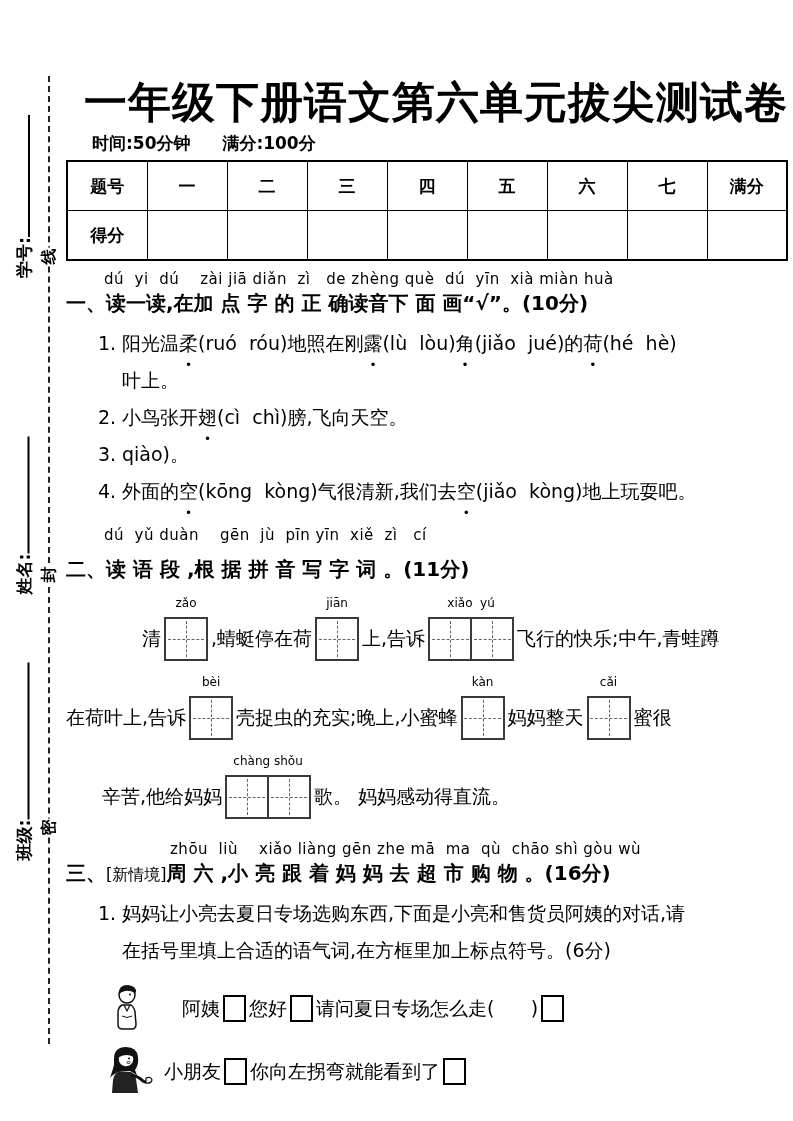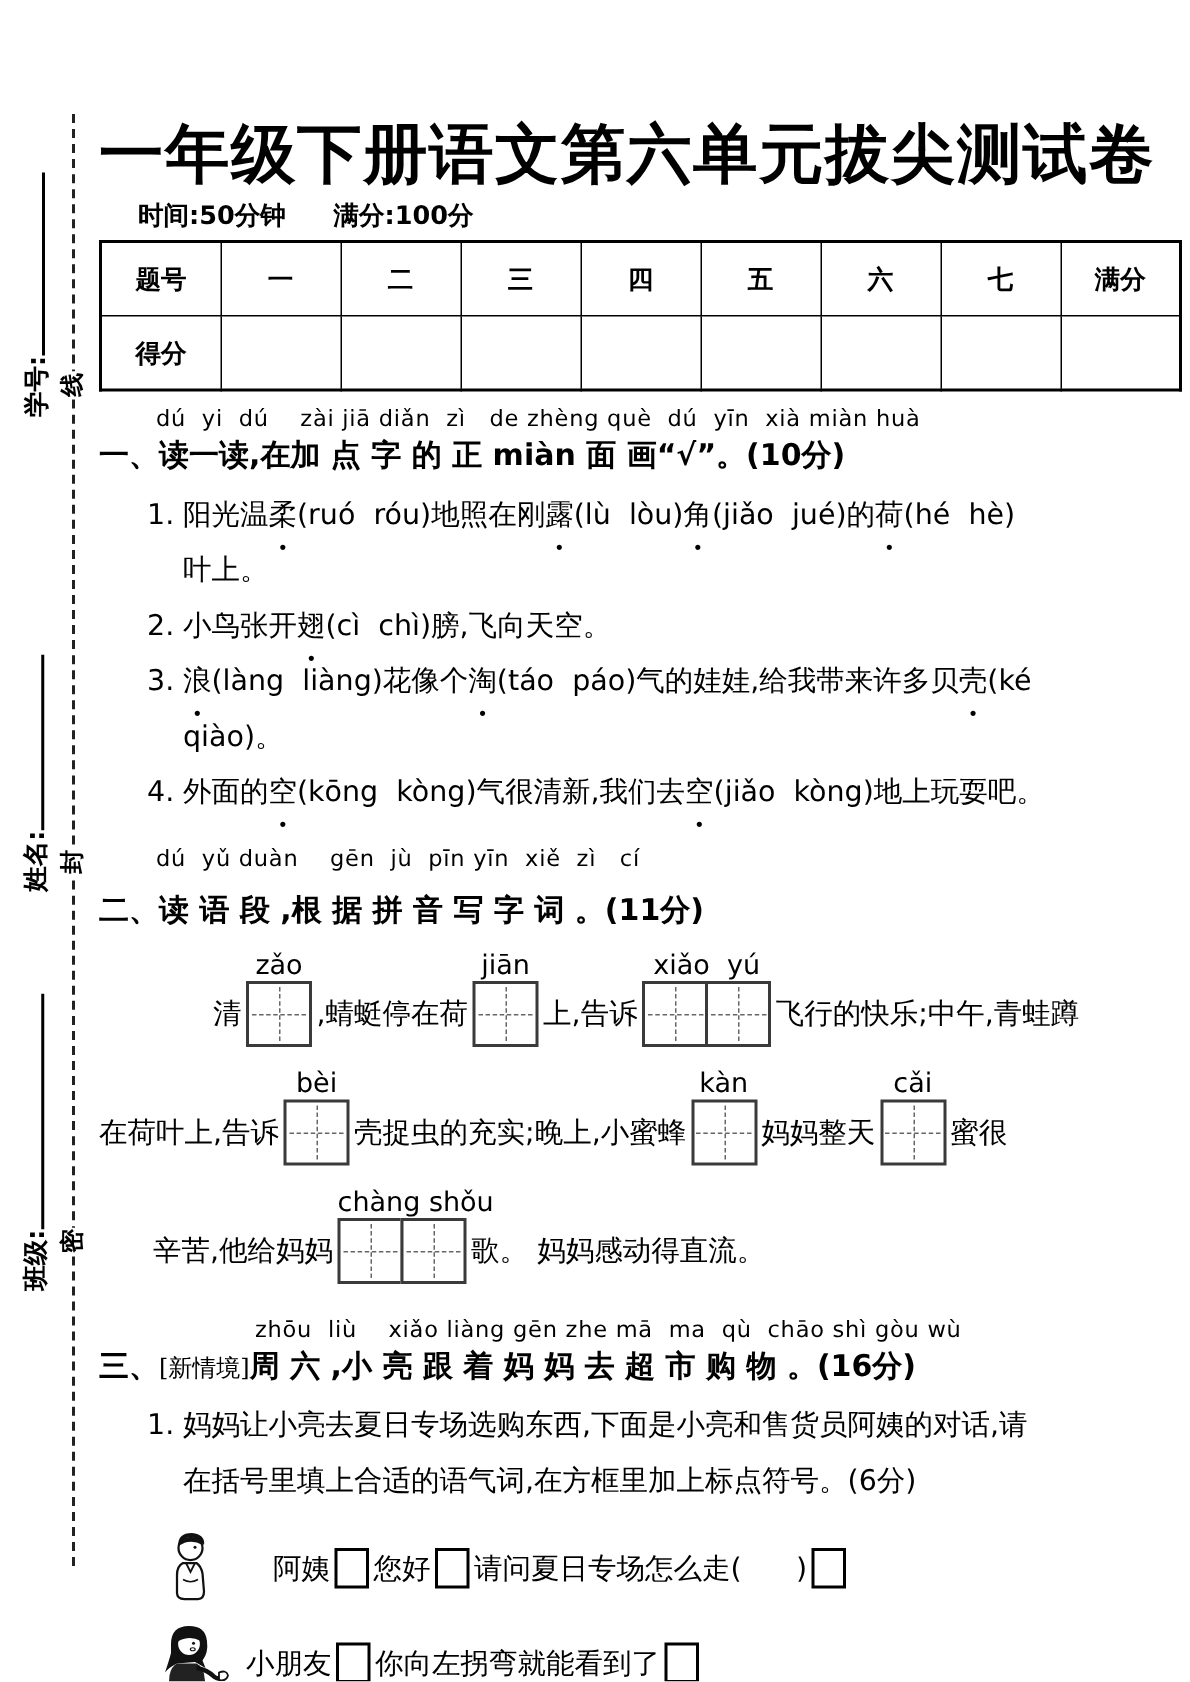--- a/index.html
+++ b/index.html
@@ -12,21 +12,21 @@
   .side-field .blank{display:inline-block;border-bottom:2px solid #000;height:16px;vertical-align:baseline;}
   .sf-id{width:174px;left:-63px;top:179px;transform:rotate(-90deg);}
   .sf-name{width:169px;left:-61px;top:498px;transform:rotate(-90deg);}
   .sf-class{width:209px;left:-81px;top:744px;transform:rotate(-90deg);}
   .sf-id .blank{width:122px;} .sf-name .blank{width:117px;} .sf-class .blank{width:157px;}
   .seal-char{position:absolute;left:40px;width:18px;text-align:center;font-size:16px;font-weight:bold;transform:rotate(-90deg);background:#fff;}
   .sc-0{top:246px;} .sc-1{top:564px;} .sc-2{top:817px;}
 
   
   .content{position:absolute;left:66px;top:70px;width:722px;}
-  .title{margin:4px 0 0;text-align:left;font-size:43px;font-weight:900;letter-spacing:1px;
+  .title{margin:4px 0 0;text-align:right;font-size:43px;font-weight:900;letter-spacing:1px;
          font-family:"DejaVu Serif","Liberation Serif",serif;}
   .meta{text-align:left;font-size:17px;font-weight:bold;}
   .meta span{margin-left:26px;}
 
   table.score{margin-top:5px;width:100%;border-collapse:collapse;border:2px solid #000;table-layout:fixed;}
   table.score th,table.score td{border:1.5px solid #000;height:24px;text-align:center;font-size:17px;padding:12px;}
   table.score th{font-weight:bold;}
   table.score td.lab{font-weight:bold;}
 
   .pinyin{font-size:15px;letter-spacing:.5px;white-space:pre;}
@@ -41,21 +41,21 @@
   .q-num{position:absolute;left:32px;top:0;}
   .q-line{white-space:pre;}
   .dotted{position:relative;display:inline-block;}
   .dotted::after{content:"\2022";position:absolute;left:50%;transform:translateX(-50%);bottom:-9px;font-size:12px;line-height:1;}
 
   
   .para{margin-top:0;}
   .para-line{display:flex;align-items:center;height:46px;margin-top:33px;font-size:19px;white-space:pre;}
   .para-line.l1{margin-left:76px;} .para-line.l2{margin-left:0;} .para-line.l3{margin-left:36px;}
   .tzg{position:relative;display:flex;margin:0 3px;}
-  .tzg-py{position:absolute;top:-21px;left:0;width:100%;text-align:center;font-size:18px;white-space:pre;}
+  .tzg-py{position:absolute;top:-21px;left:0;width:100%;text-align:center;font-size:12px;white-space:pre;}
   .tzg-cell{width:44px;height:44px;border:2px solid #3a3a3a;position:relative;background:#fff;box-sizing:border-box;}
   .tzg-cell + .tzg-cell{margin-left:-2px;}
   .tzg-cell::before{content:"";position:absolute;top:4%;bottom:4%;left:50%;width:0;border-left:1px dashed #666;}
   .tzg-cell::after{content:"";position:absolute;left:4%;right:4%;top:50%;height:0;border-top:1px dashed #666;}
 
   
   .dlg-row{display:flex;align-items:center;font-size:19px;white-space:pre;}
   .dlg-boy{margin-top:14px;padding-left:44px;text-align:right;}
   .dlg-woman{margin-top:12px;padding-left:36px;}
   .dlg-icon{flex:0 0 auto;display:flex;align-items:center;}
@@ -115,34 +115,33 @@
             <td></td>
             <td></td>
             <td></td>
             <td></td>
             <td></td>
           </tr>
         </tbody>
     </table>
 
     <div class="pinyin py1">dú  yi  dú    zài jiā diǎn  zì   de zhèng què  dú  yīn  xià miàn huà</div>
-    <div class="sec-heading">一、读一读,在加 点 字 的 正 miàn 面 画“√”。(10分)</div>
+    <div class="sec-heading">一、读一读,在加 点 字 的 正 确读音下 面 画“√”。(10分)</div>
     <div class="q-items">
         <div class="q-item">
           <span class="q-num">1.</span>
           <div class="q-line"><span>阳光温</span><span class="dotted">柔</span><span>(ruó  róu)地照在刚</span><span class="dotted">露</span><span>(lù  lòu)</span><span class="dotted">角</span><span>(jiǎo  jué)的</span><span class="dotted">荷</span><span>(hé  hè)</span></div>
           <div class="q-line"><span>叶上。</span></div>
         </div>
         <div class="q-item">
           <span class="q-num">2.</span>
           <div class="q-line"><span>小鸟张开</span><span class="dotted">翅</span><span>(cì  chì)膀,飞向天空。</span></div>
         </div>
         <div class="q-item">
           <span class="q-num">3.</span>
-          <div class="q-line"><span class="dotted">浪</span><span>(làng  liàng)花像个</span><span class="dotted">淘</span><span>(táo  páo)气的娃娃,给我带来许多贝</span><span class="dotted">壳</span><span>(ké</span></div>
           <div class="q-line"><span>qiào)。</span></div>
         </div>
         <div class="q-item">
           <span class="q-num">4.</span>
           <div class="q-line"><span>外面的</span><span class="dotted">空</span><span>(kōng  kòng)气很清新,我们去</span><span class="dotted">空</span><span>(jiǎo  kòng)地上玩耍吧。</span></div>
         </div>
       </div>
 
     <div class="pinyin py2">dú  yǔ duàn    gēn  jù  pīn yīn  xiě  zì   cí</div>
     <div class="sec-heading">二、读 语 段 ,根 据 拼 音 写 字 词 。(11分)</div>

